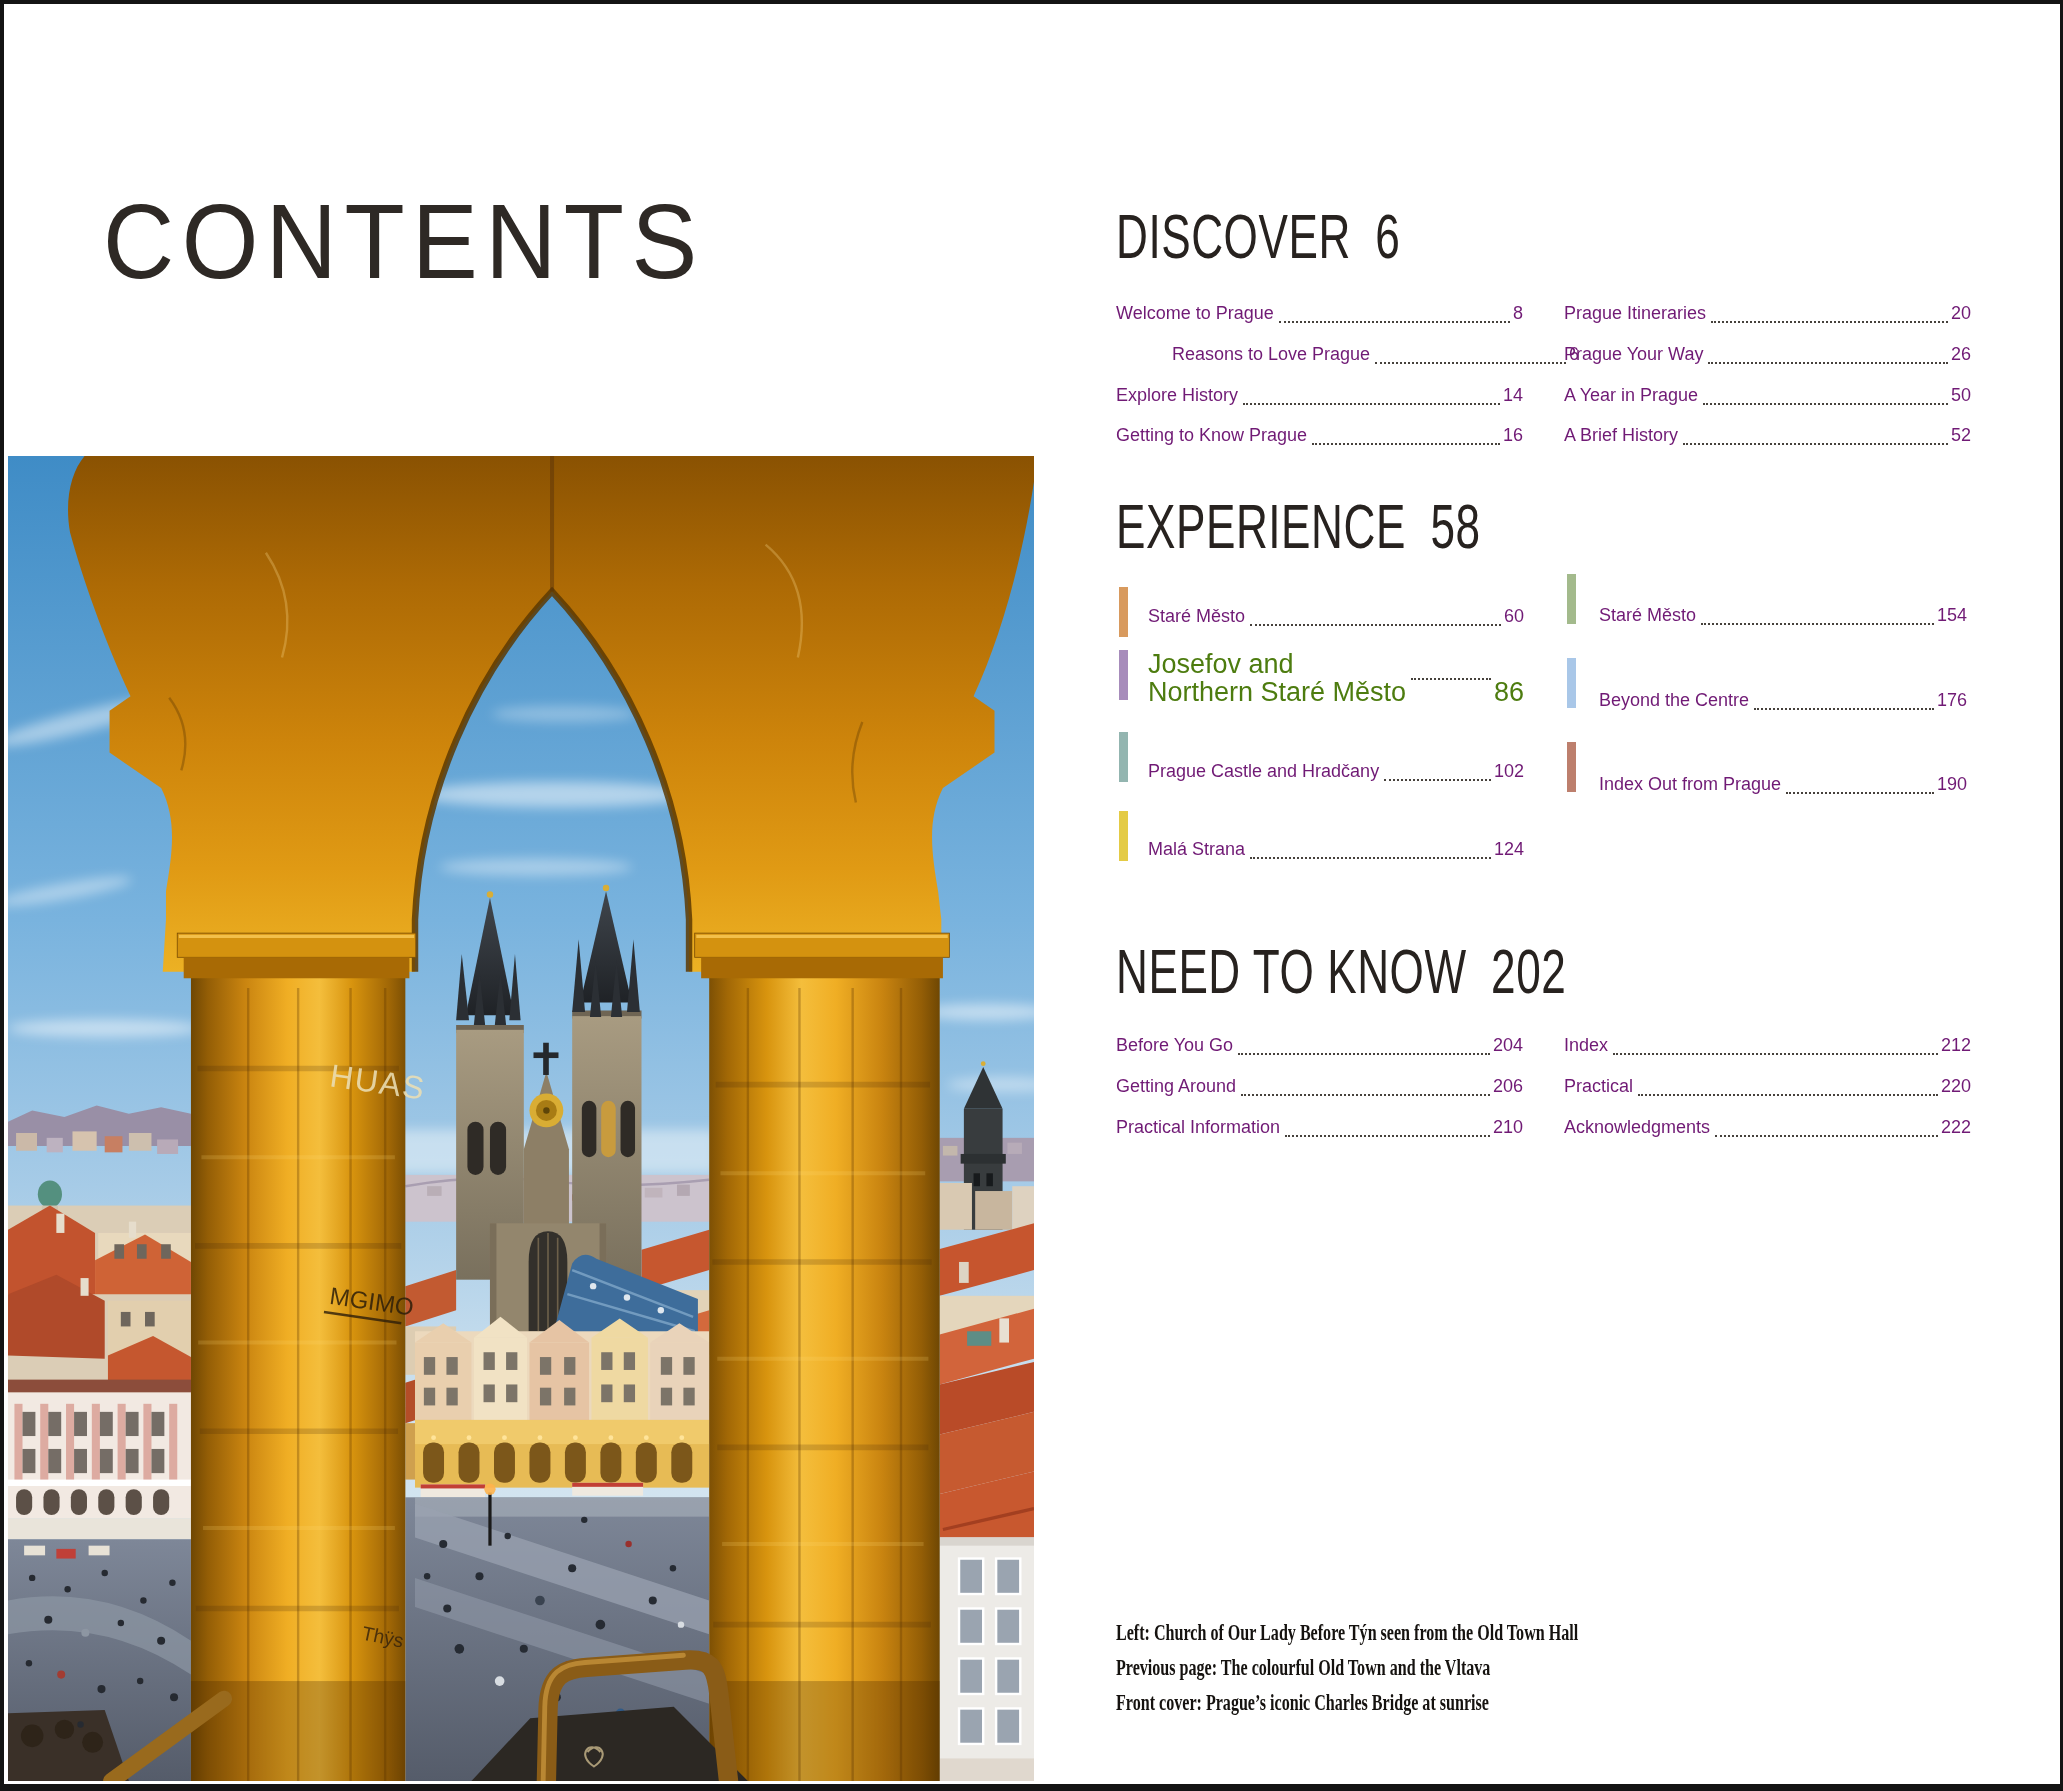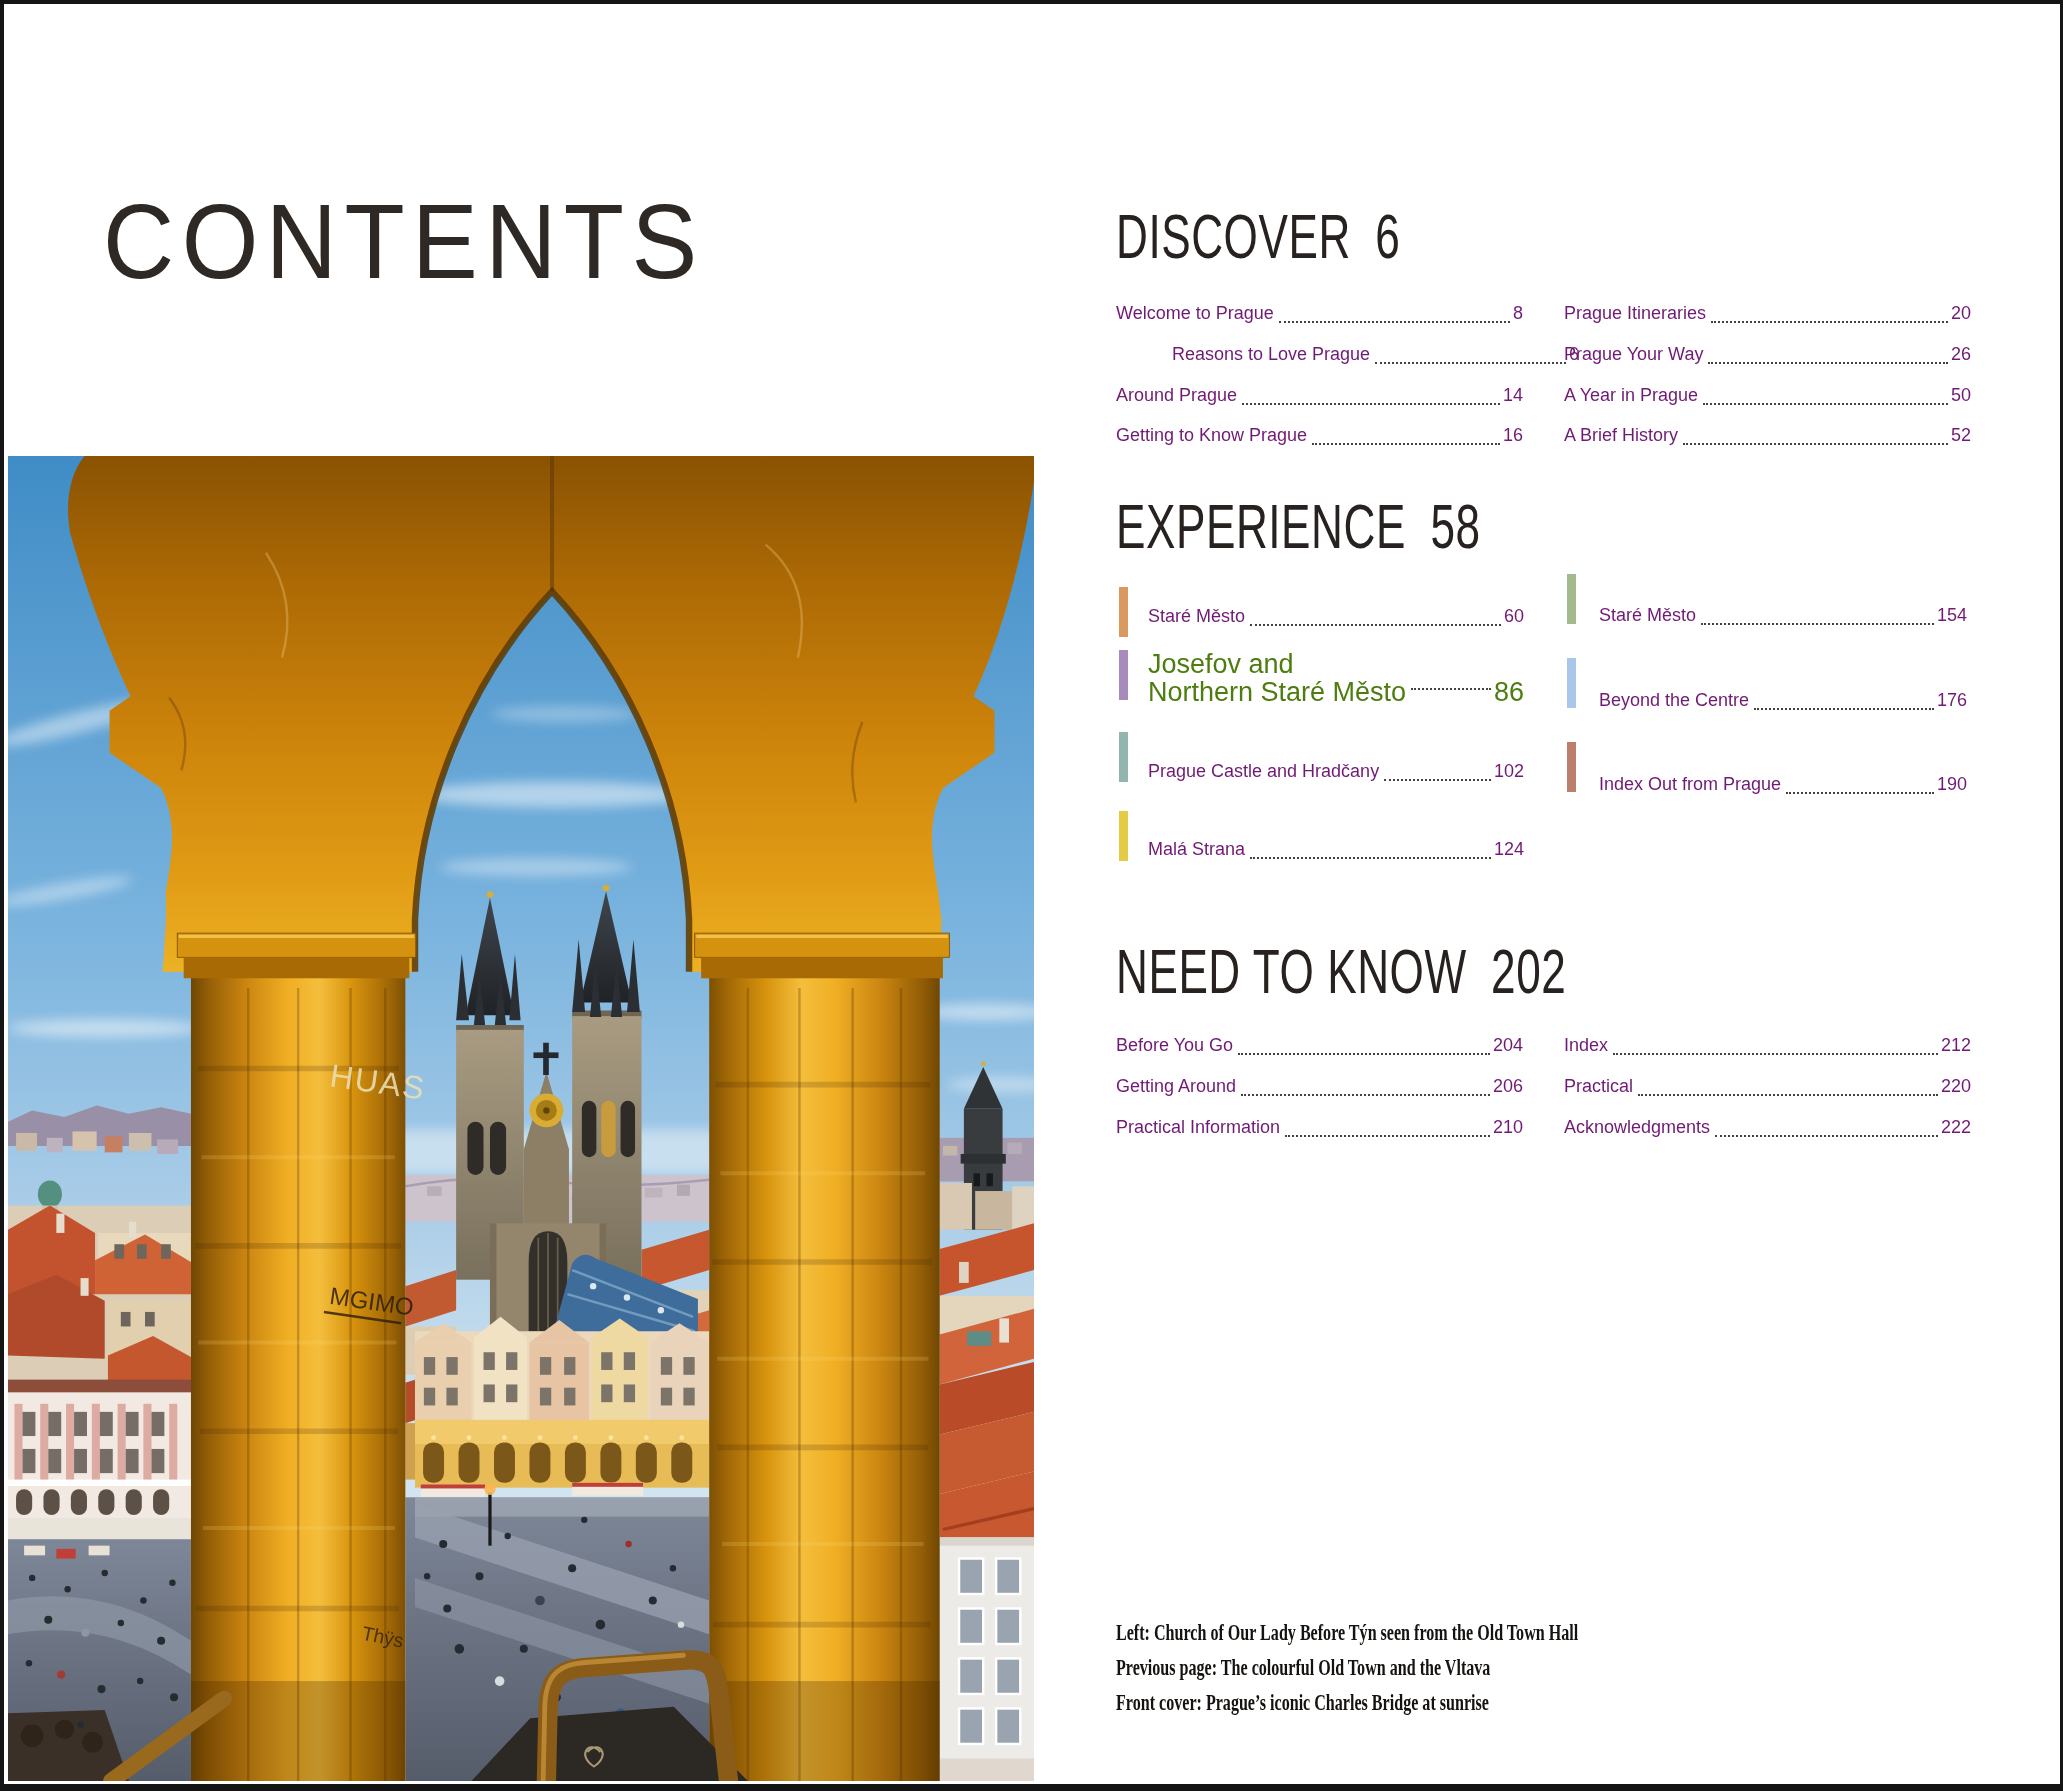--- a/index.html
+++ b/index.html
@@ -17,21 +17,21 @@
   .sec-heading{
     position:absolute;font-size:63px;font-weight:300;color:#27221f;letter-spacing:0.8px;
     transform:scaleX(.70);transform-origin:0 0;white-space:nowrap;display:flex;align-items:baseline;
   }
   .sec-num{margin-left:35px;}
   .entry{position:absolute;display:flex;align-items:flex-end;font-size:18px;line-height:31px;color:#701a75;}
   .entry .lbl{white-space:nowrap;}
   .entry .dots{flex:1;border-bottom:2.8px dotted #46413c;margin:0 3.2px 5.6px 4.8px;min-width:14.5px;}
   .entry .pg{white-space:nowrap;}
   .entry2{position:absolute;font-size:27px;line-height:28px;color:#4d7c0f;}
-  .entry2 .row{display:flex;align-items:center;}
+  .entry2 .row{display:flex;align-items:flex-start;}
   .entry2 .dots{flex:1;border-bottom:2.8px dotted #46413c;margin:0 3.2px 5.6px 4.8px;min-width:14.5px;}
   .expbar{position:absolute;width:9px;height:50px;}
   .captions{
     position:absolute;left:1116px;top:1615px;width:742px;
     font-family:"Liberation Serif",serif;font-weight:700;font-size:24px;line-height:35px;
     color:#15120f;transform:scaleX(.67);transform-origin:0 0;
   }
   .captions div{white-space:nowrap;}
 </style>
 </head>
@@ -442,21 +442,21 @@
   <span class="lbl">Welcome to Prague</span>
     <span class="dots"></span>
     <span class="pg">8</span>
 </div>
 <div class="entry" style="left:1172px;top:339px;width:407px">
   <span class="lbl">Reasons to Love Prague</span>
     <span class="dots"></span>
     <span class="pg">6</span>
 </div>
 <div class="entry" style="left:1116px;top:380px;width:407px">
-  <span class="lbl">Around Prague</span>
+  <span class="lbl">Explore History</span>
     <span class="dots"></span>
     <span class="pg">14</span>
 </div>
 <div class="entry" style="left:1116px;top:420px;width:407px">
   <span class="lbl">Getting to Know Prague</span>
     <span class="dots"></span>
     <span class="pg">16</span>
 </div>
 <div class="entry" style="left:1564px;top:298px;width:407px">
   <span class="lbl">Prague Itineraries</span>

